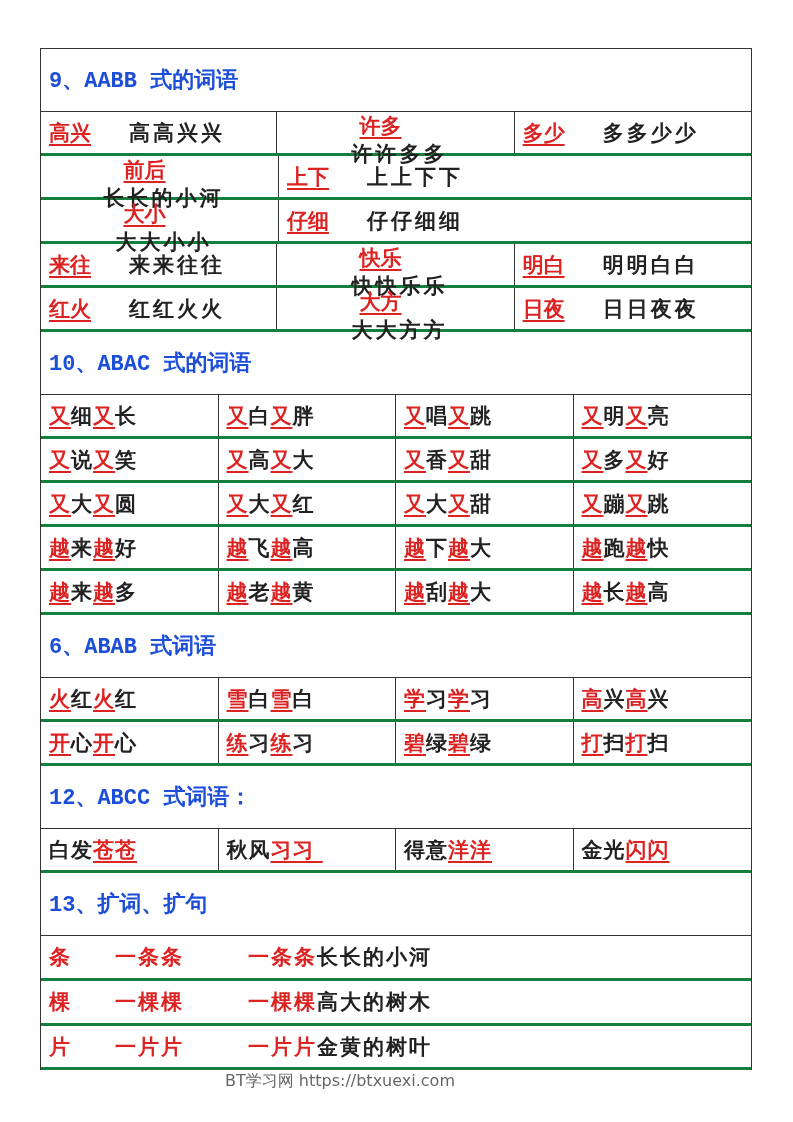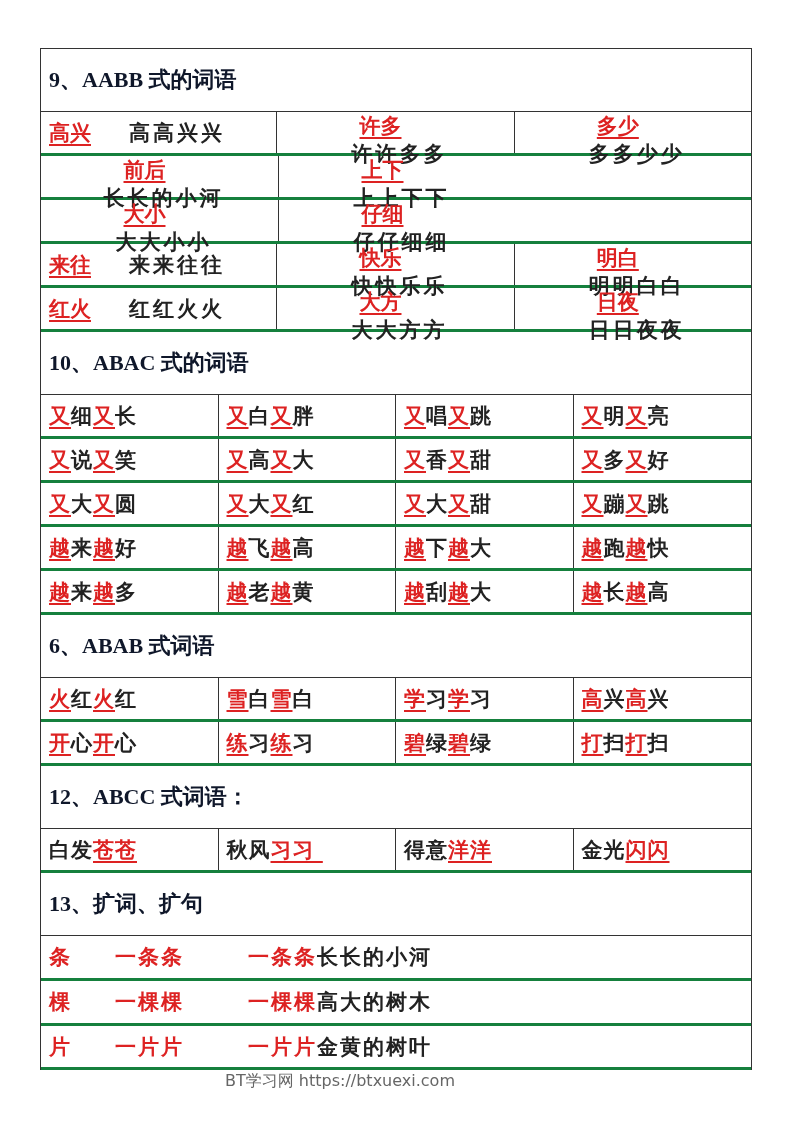--- a/index.html
+++ b/index.html
@@ -1,31 +1,31 @@
 <!DOCTYPE html>
 <html><head>
 <meta charset="utf-8">
 <style>
   html, body { margin:0; padding:0; background:#ffffff; }
   body { width:793px; height:1122px; position:relative; overflow:hidden;
          font-family:"DejaVu Sans", "Liberation Sans", sans-serif; color:#222; }
   .page { position:absolute; left:40px; top:48px; width:712px; }
   .sheet { border:1px solid #333; border-bottom:none; }
   .sec-head { height:62px; border-bottom:1px solid #333; display:flex; align-items:center;
-              padding-left:8px; font-size:22px; font-weight:bold; color:#0f172a;
-              font-family:Liberation Serif, serif; }
+              padding-left:8px; font-size:22px; font-weight:bold; color:#1d4ed8;
+              font-family:Liberation Mono, monospace; }
   .row { display:flex; border-bottom:3px solid #15803d; height:41px;font-weight:bold; }
   .cell { display:flex; align-items:center; padding-left:8px; font-size:21px; box-sizing:border-box;
           border-right:1px solid #333; white-space:nowrap; }
   .cell:last-child { border-right:none; }
   .r { color:#d22; }
   .u { color:#d22; text-decoration:underline; text-decoration-color:#d22; text-underline-offset:4px; }
   .aabb .c1 { width:237px; }
   .aabb .c2 { width:238px;flex-direction:column; }
-  .aabb .c3 { width:237px;flex-direction:column; }
+  .aabb .c3 { width:237px; }
   .aabb .key { display:inline-block; width:80px; }
   .aabb .word { letter-spacing:3px; }
   .q1 { width:178px; } .q2 { width:178px; } .q3 { width:178px; } .q4 { width:178px; }
   .abac .cell, .abab .cell, .abcc .cell { letter-spacing:1px; }
   .exp .cell { width:712px; border-right:none; }
   .exp .a { display:inline-block; width:66px; color:#d22; }
   .exp .b { display:inline-block; width:133px; color:#d22; letter-spacing:2px; }
   .exp .c { letter-spacing:2px; }
   .footer { position:absolute; top:1071px; left:0; width:680px; text-align:center;
             font-size:16px; color:#666; }

